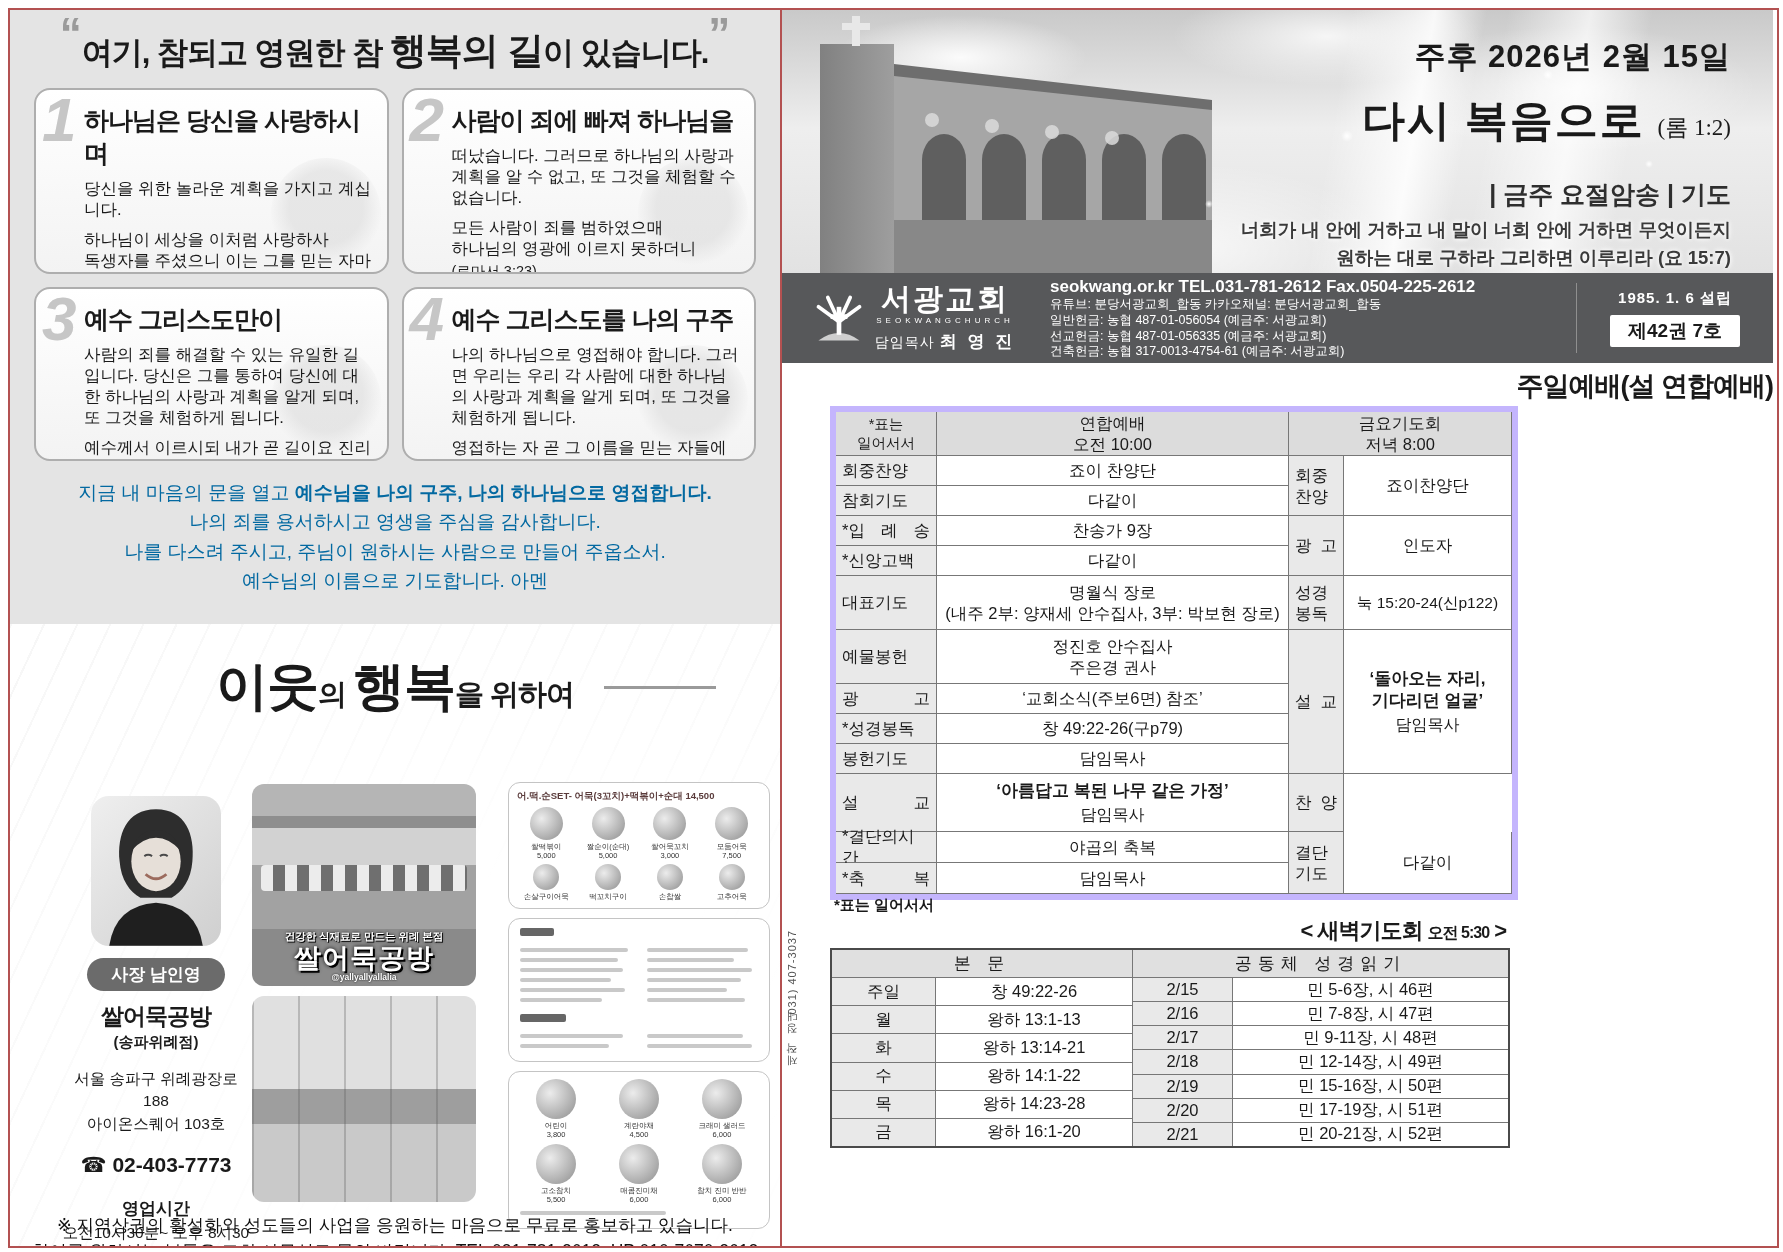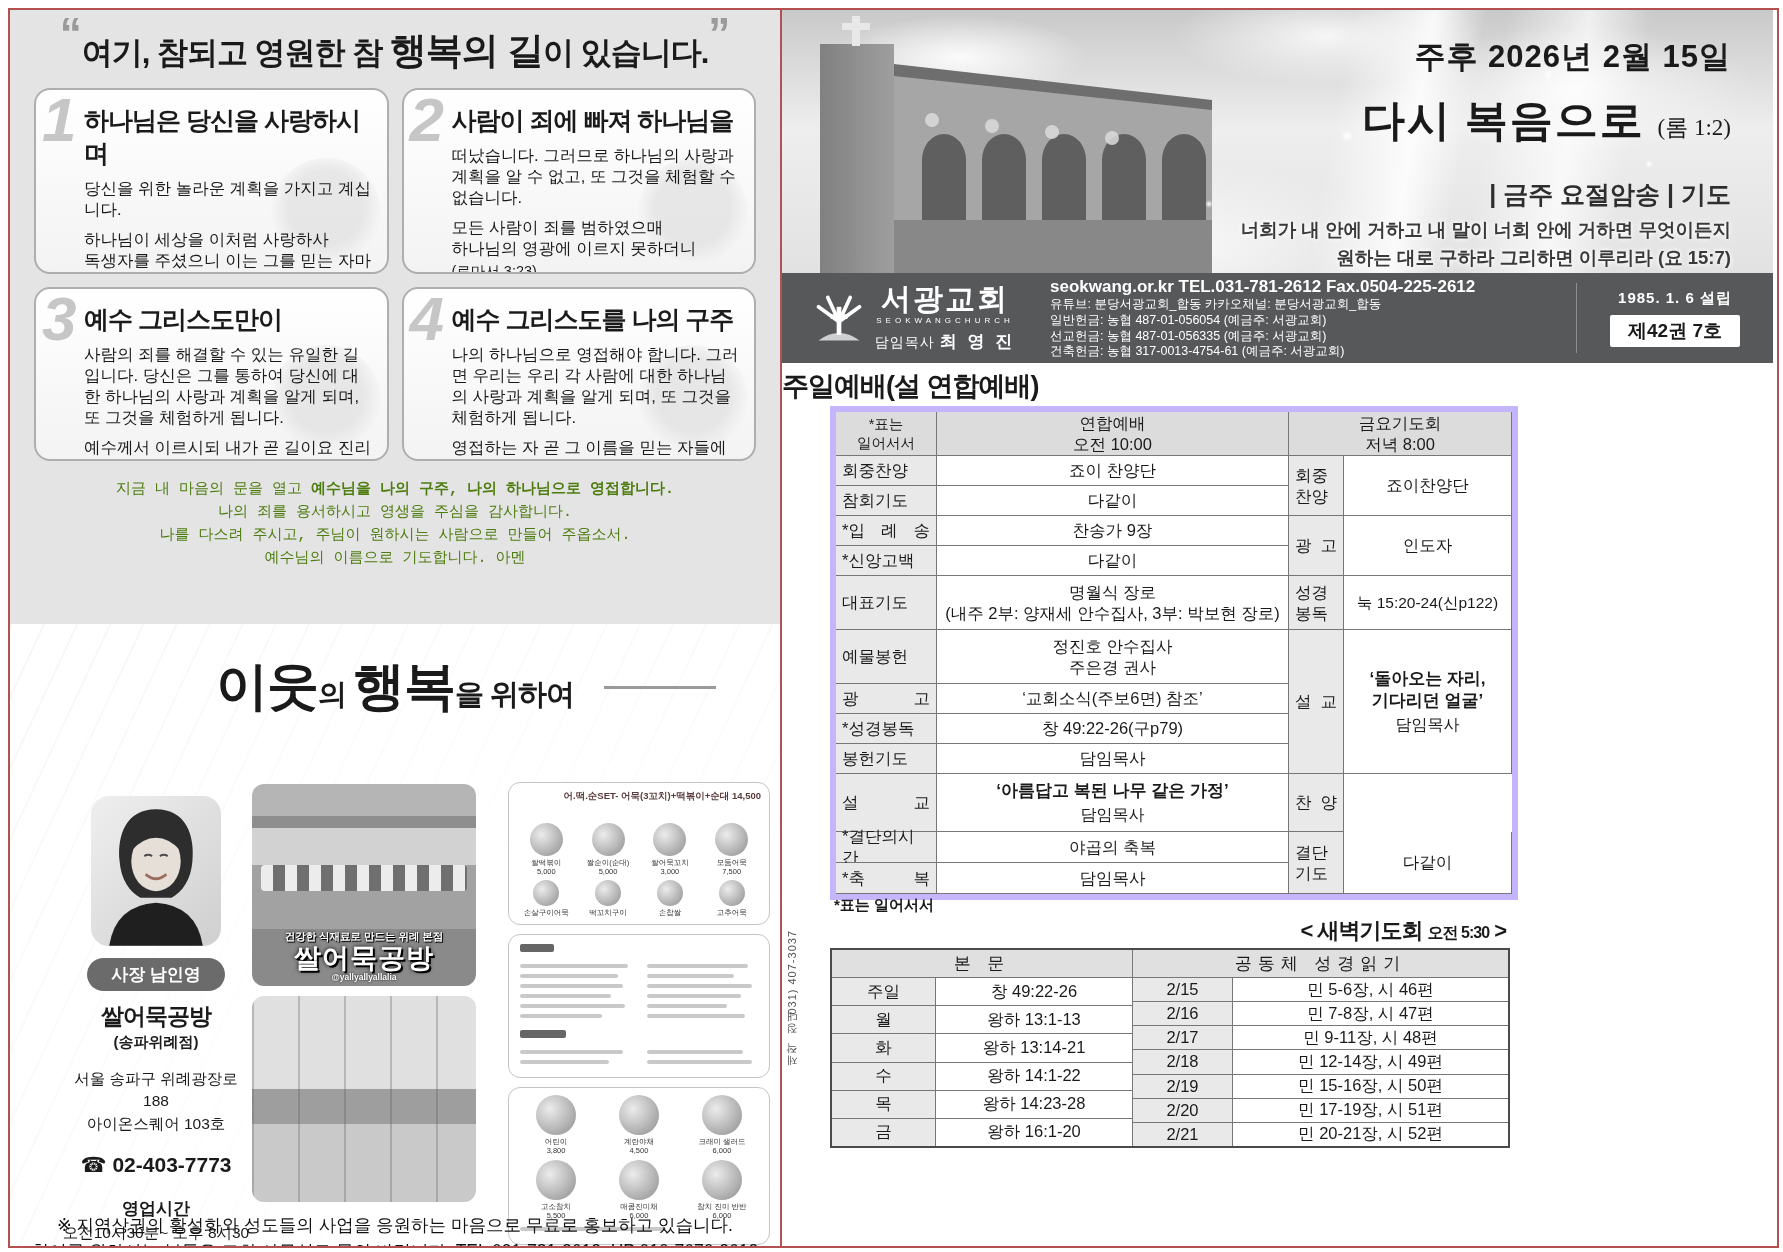--- a/index.html
+++ b/index.html
@@ -22,21 +22,21 @@
   .quote .qb{font-size:37px;font-weight:800;letter-spacing:-1px;}
   .cards{display:grid;grid-template-columns:1fr 1fr;grid-template-rows:186px 174px;gap:13px;margin:16px 24px 0;}
   .card{position:relative;background:linear-gradient(180deg,#ffffff,#f3f3f3);border:2px solid #aeaeae;border-radius:16px;padding:10px 14px 6px 48px;overflow:hidden;}
   .card .num{position:absolute;left:6px;top:-4px;font-size:62px;font-weight:800;font-style:italic;color:#c6c6c6;line-height:1.1;}
   .card .wm{position:absolute;right:6px;bottom:4px;width:110px;height:110px;border-radius:50%;
             background:radial-gradient(circle at 50% 45%, #d9d9d9 0 45%, transparent 70%);opacity:.55;}
   .card h3{font-size:25px;font-weight:800;margin:4px 0 8px;letter-spacing:-1px;position:relative;}
   .card .lead{font-size:16.5px;line-height:1.28;margin-bottom:9px;font-weight:500;position:relative;}
   .card .verse{font-size:16.5px;line-height:1.3;position:relative;}
   .card .ref{font-size:14.5px;margin-top:2px;position:relative;}
-  .prayer{margin-top:17px;text-align:center;font-size:15px;line-height:1.55;color:#4d7c0f;font-family:Liberation Mono, monospace;}
+  .prayer{margin-top:17px;text-align:center;font-size:19px;line-height:1.55;color:#0369a1;}
   .prayer b{font-weight:800;}
 
   
   .ad{position:absolute;left:0;top:614px;width:770px;height:622px;background:
       repeating-linear-gradient(115deg, rgba(0,0,0,0.05) 0 2px, rgba(0,0,0,0) 2px 30px);}
   .ad-mask{position:absolute;inset:0;background:radial-gradient(ellipse at 70% 70%, #fff 30%, rgba(255,255,255,.35) 100%);}
   .ad-title{position:absolute;left:0;right:0;top:28px;text-align:center;letter-spacing:-1px;}
   .ad-title .big{font-size:52px;font-weight:800;}
   .ad-title .small{font-size:29px;font-weight:600;}
   .ad-line{position:absolute;right:64px;top:62px;width:112px;height:3px;background:#9a9a9a;}
@@ -56,21 +56,21 @@
      background:repeating-linear-gradient(90deg,#ececec 0 12px,#6f6f6f 12px 24px);}
   .sf-overlay{position:absolute;left:0;right:0;bottom:4px;text-align:center;color:#fff;}
   .sf-small{font-size:10.5px;font-weight:800;text-shadow:0 0 3px #000,1px 1px 0 #000;}
   .sf-big{font-size:27px;font-weight:800;letter-spacing:1px;line-height:1.05;text-shadow:0 0 4px #000,2px 2px 0 #000;}
   .sf-handle{font-size:8.5px;font-weight:700;text-shadow:0 0 2px #000;}
   .interior{margin-top:10px;height:206px;border-radius:12px;
      background:repeating-linear-gradient(90deg, rgba(90,90,90,.30) 0 2px, rgba(0,0,0,0) 2px 46px),
                 linear-gradient(180deg,#e0e0e0 0 45%,#9e9e9e 45% 62%,#c9c9c9 62% 100%);}
   .col3{position:absolute;left:498px;top:158px;width:262px;font-size:8px;}
   .mcard{background:#fff;border:1px solid #c4c4c4;border-radius:12px;padding:7px 8px;margin-bottom:9px;}
-  .mset-h{text-align:right;font-size:9.5px;font-weight:800;color:#5a3b3b;margin-bottom:20px;}
+  .mset-h{text-align:left;font-size:9.5px;font-weight:800;color:#5a3b3b;margin-bottom:4px;}
   .mrow{display:flex;justify-content:space-between;}
   .mitem{width:24%;text-align:center;}
   .dot{width:33px;height:33px;border-radius:50%;margin:0 auto 2px;
        background:radial-gradient(circle at 35% 35%, #ececec, #b3b3b3 60%, #8c8c8c);}
   .dot.sm{width:26px;height:26px;}
   .dot.lg{width:40px;height:40px;}
   .mname{font-size:7.5px;color:#333;line-height:1.2;}
   .mprice{font-size:7.5px;color:#333;}
   .ph{height:4px;background:#c9c9c9;border-radius:2px;margin:6px 3px;}
   .ph.dark{background:#666;height:8px;border-radius:2px;}
@@ -106,21 +106,21 @@
   .pastor{font-size:14px;margin-top:5px;letter-spacing:1px;}
   .pastor b{font-size:17px;letter-spacing:3px;}
   .contact{flex:1;line-height:1.25;padding-left:6px;}
   .contact .l1{font-size:17px;font-weight:700;}
   .contact .ln{font-size:12.5px;}
   .issue-block{width:196px;text-align:center;border-left:1px solid #8f8f8f;padding:6px 0;}
   .founded{font-size:15px;font-weight:700;letter-spacing:1px;}
   .issue-box{display:inline-block;margin-top:7px;background:#fff;color:#1a1a1a;font-size:19px;font-weight:800;padding:3px 18px;border-radius:2px;}
 
   
-  .svc-title{position:absolute;left:0;width:100%;top:358px;text-align:left;font-size:27px;font-weight:800;letter-spacing:-1px;}
+  .svc-title{position:absolute;left:0;width:100%;top:358px;text-align:right;font-size:27px;font-weight:800;letter-spacing:-1px;}
   .svc{position:absolute;left:48px;top:396px;width:676px;display:grid;
        grid-template-columns:101px 352px 55px 168px;
        grid-template-rows:44px 30px 30px 30px 30px 54px 54px 30px 30px 30px 58px 31px 31px;
        border:6px solid #c4b5fd;background:#fff;font-size:16.5px;}
   .svc .cell{border-right:1px solid #777;border-bottom:1px solid #777;display:flex;flex-direction:column;
              align-items:center;justify-content:center;text-align:center;padding:2px 6px;line-height:1.25;box-sizing:border-box;}
   .svc .lbl{background:#e9e9e9;}
   .svc .lbl .j{width:100%;text-align:justify;text-align-last:justify;}
   .svc .hdrc{background:#dcdcdc;}
   .svc .sermon-t{font-weight:800;font-size:17px;}

